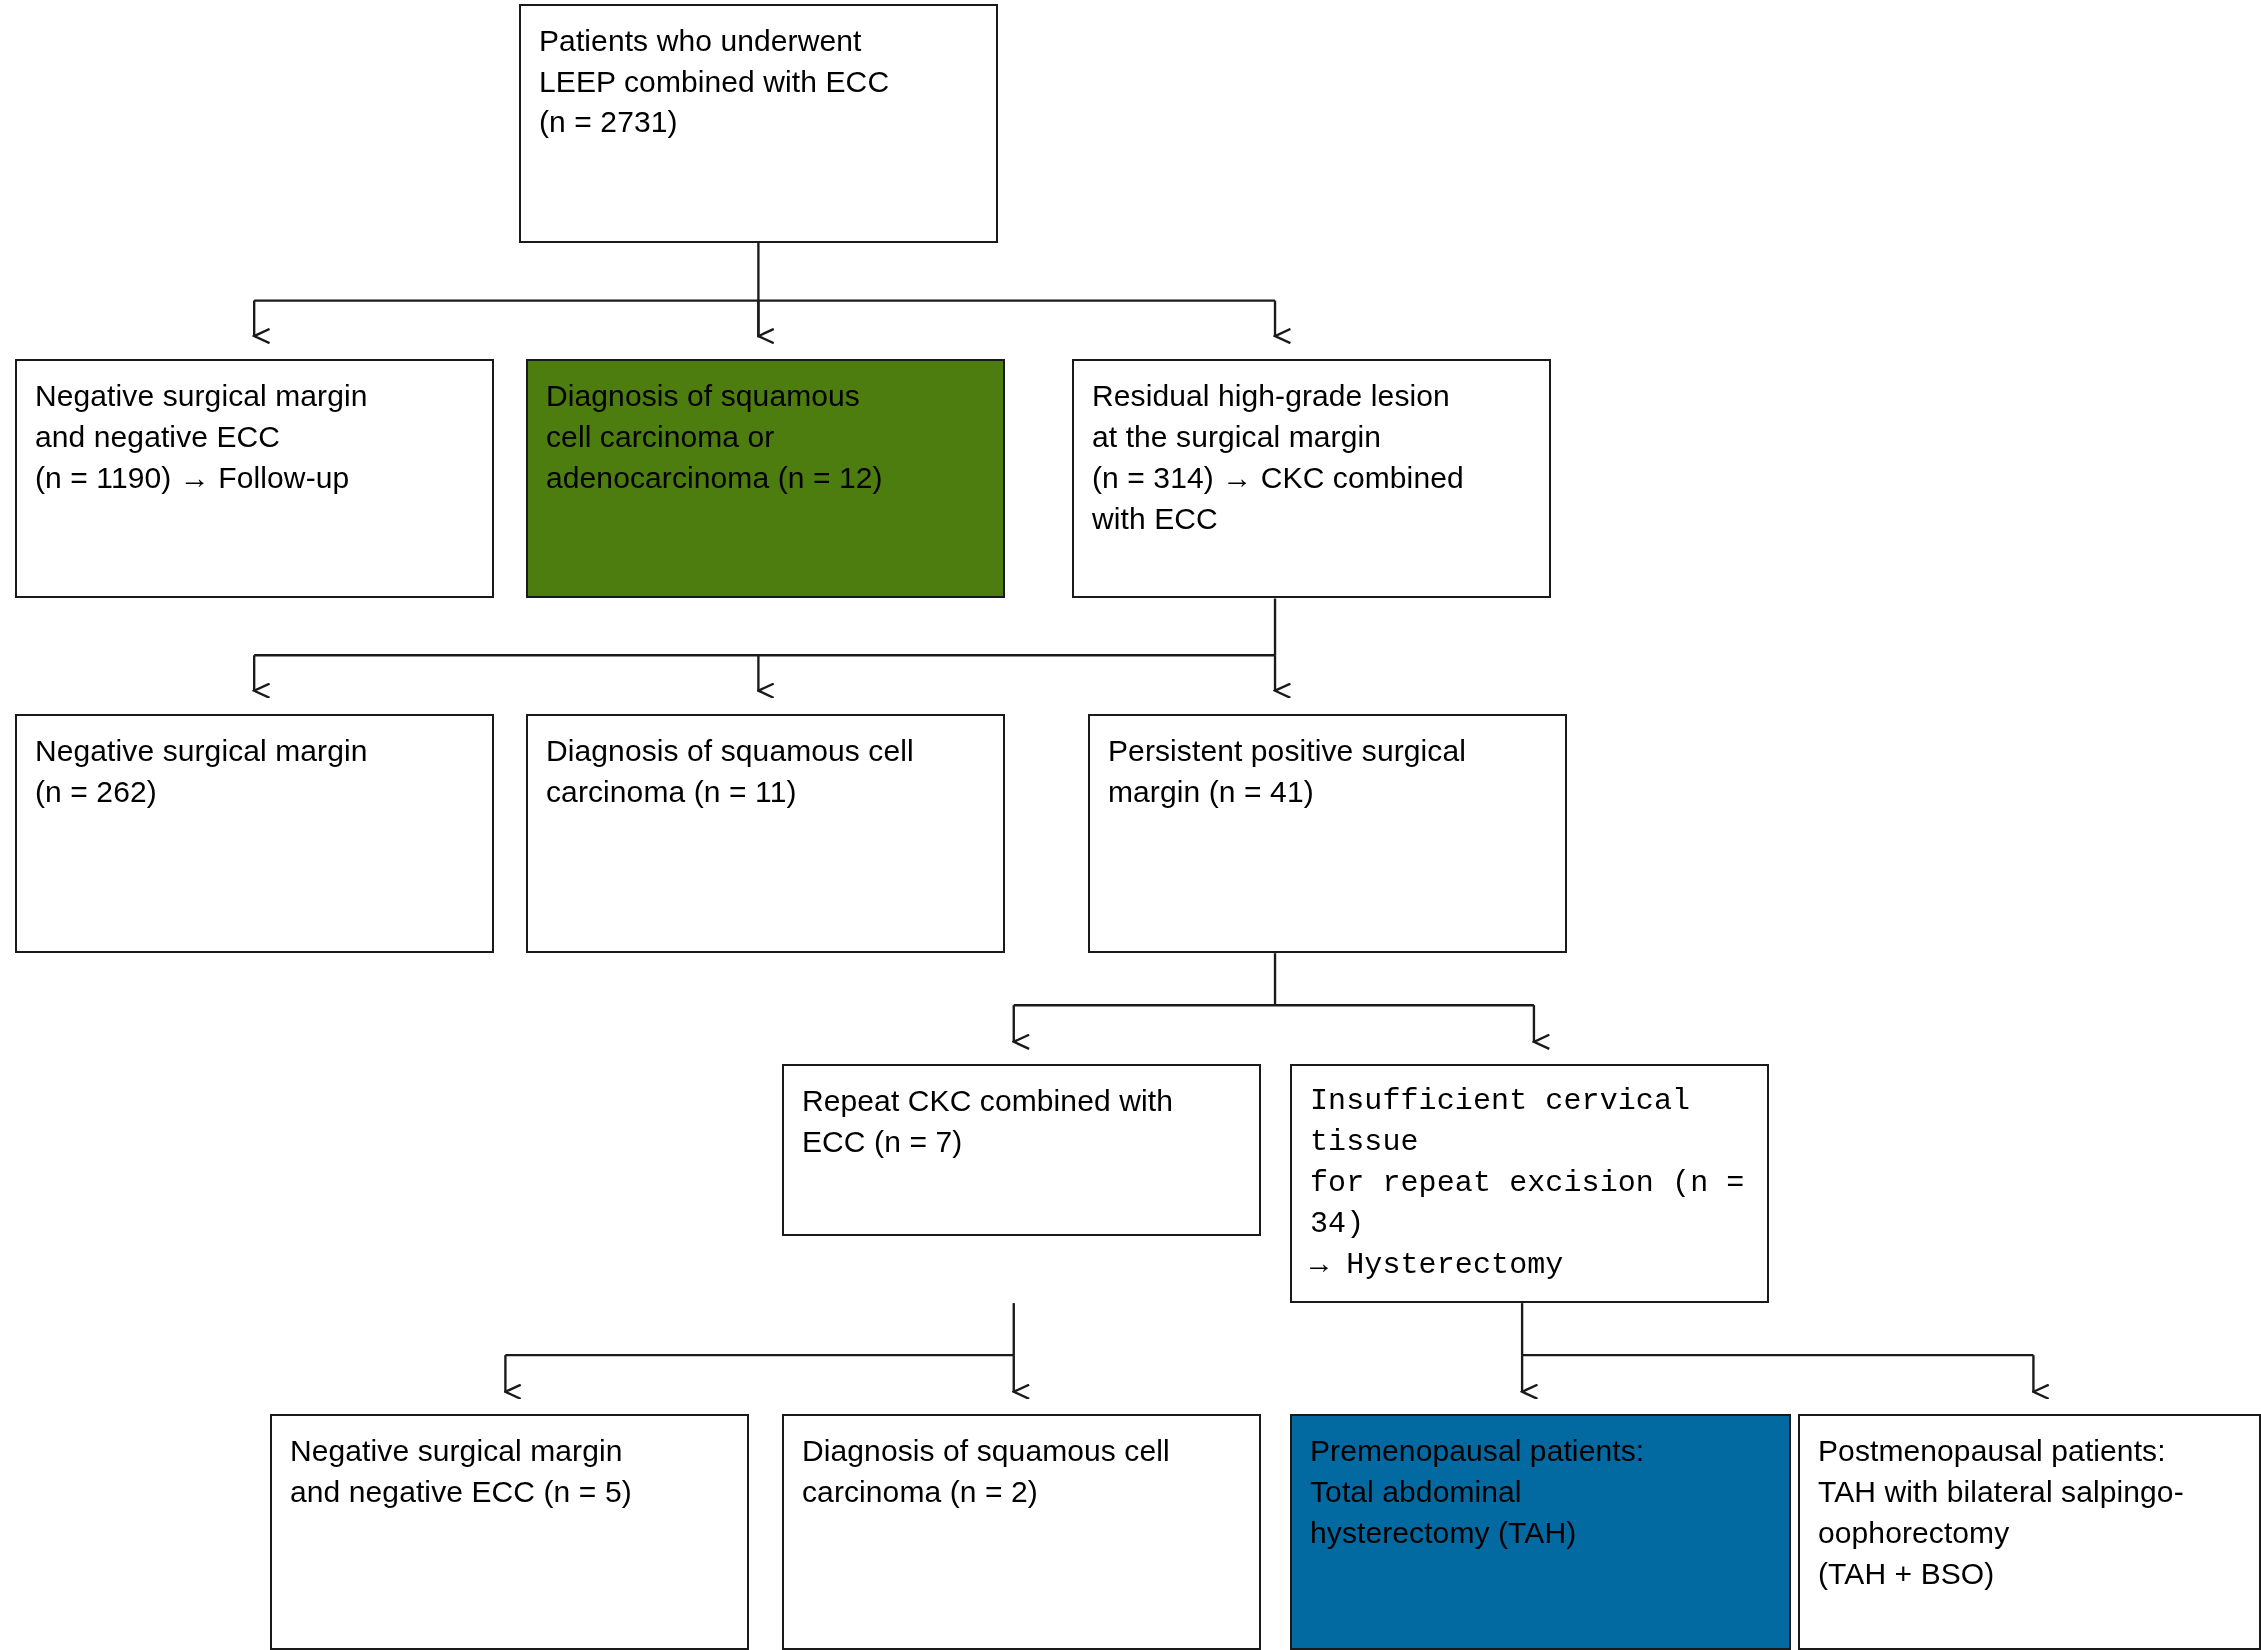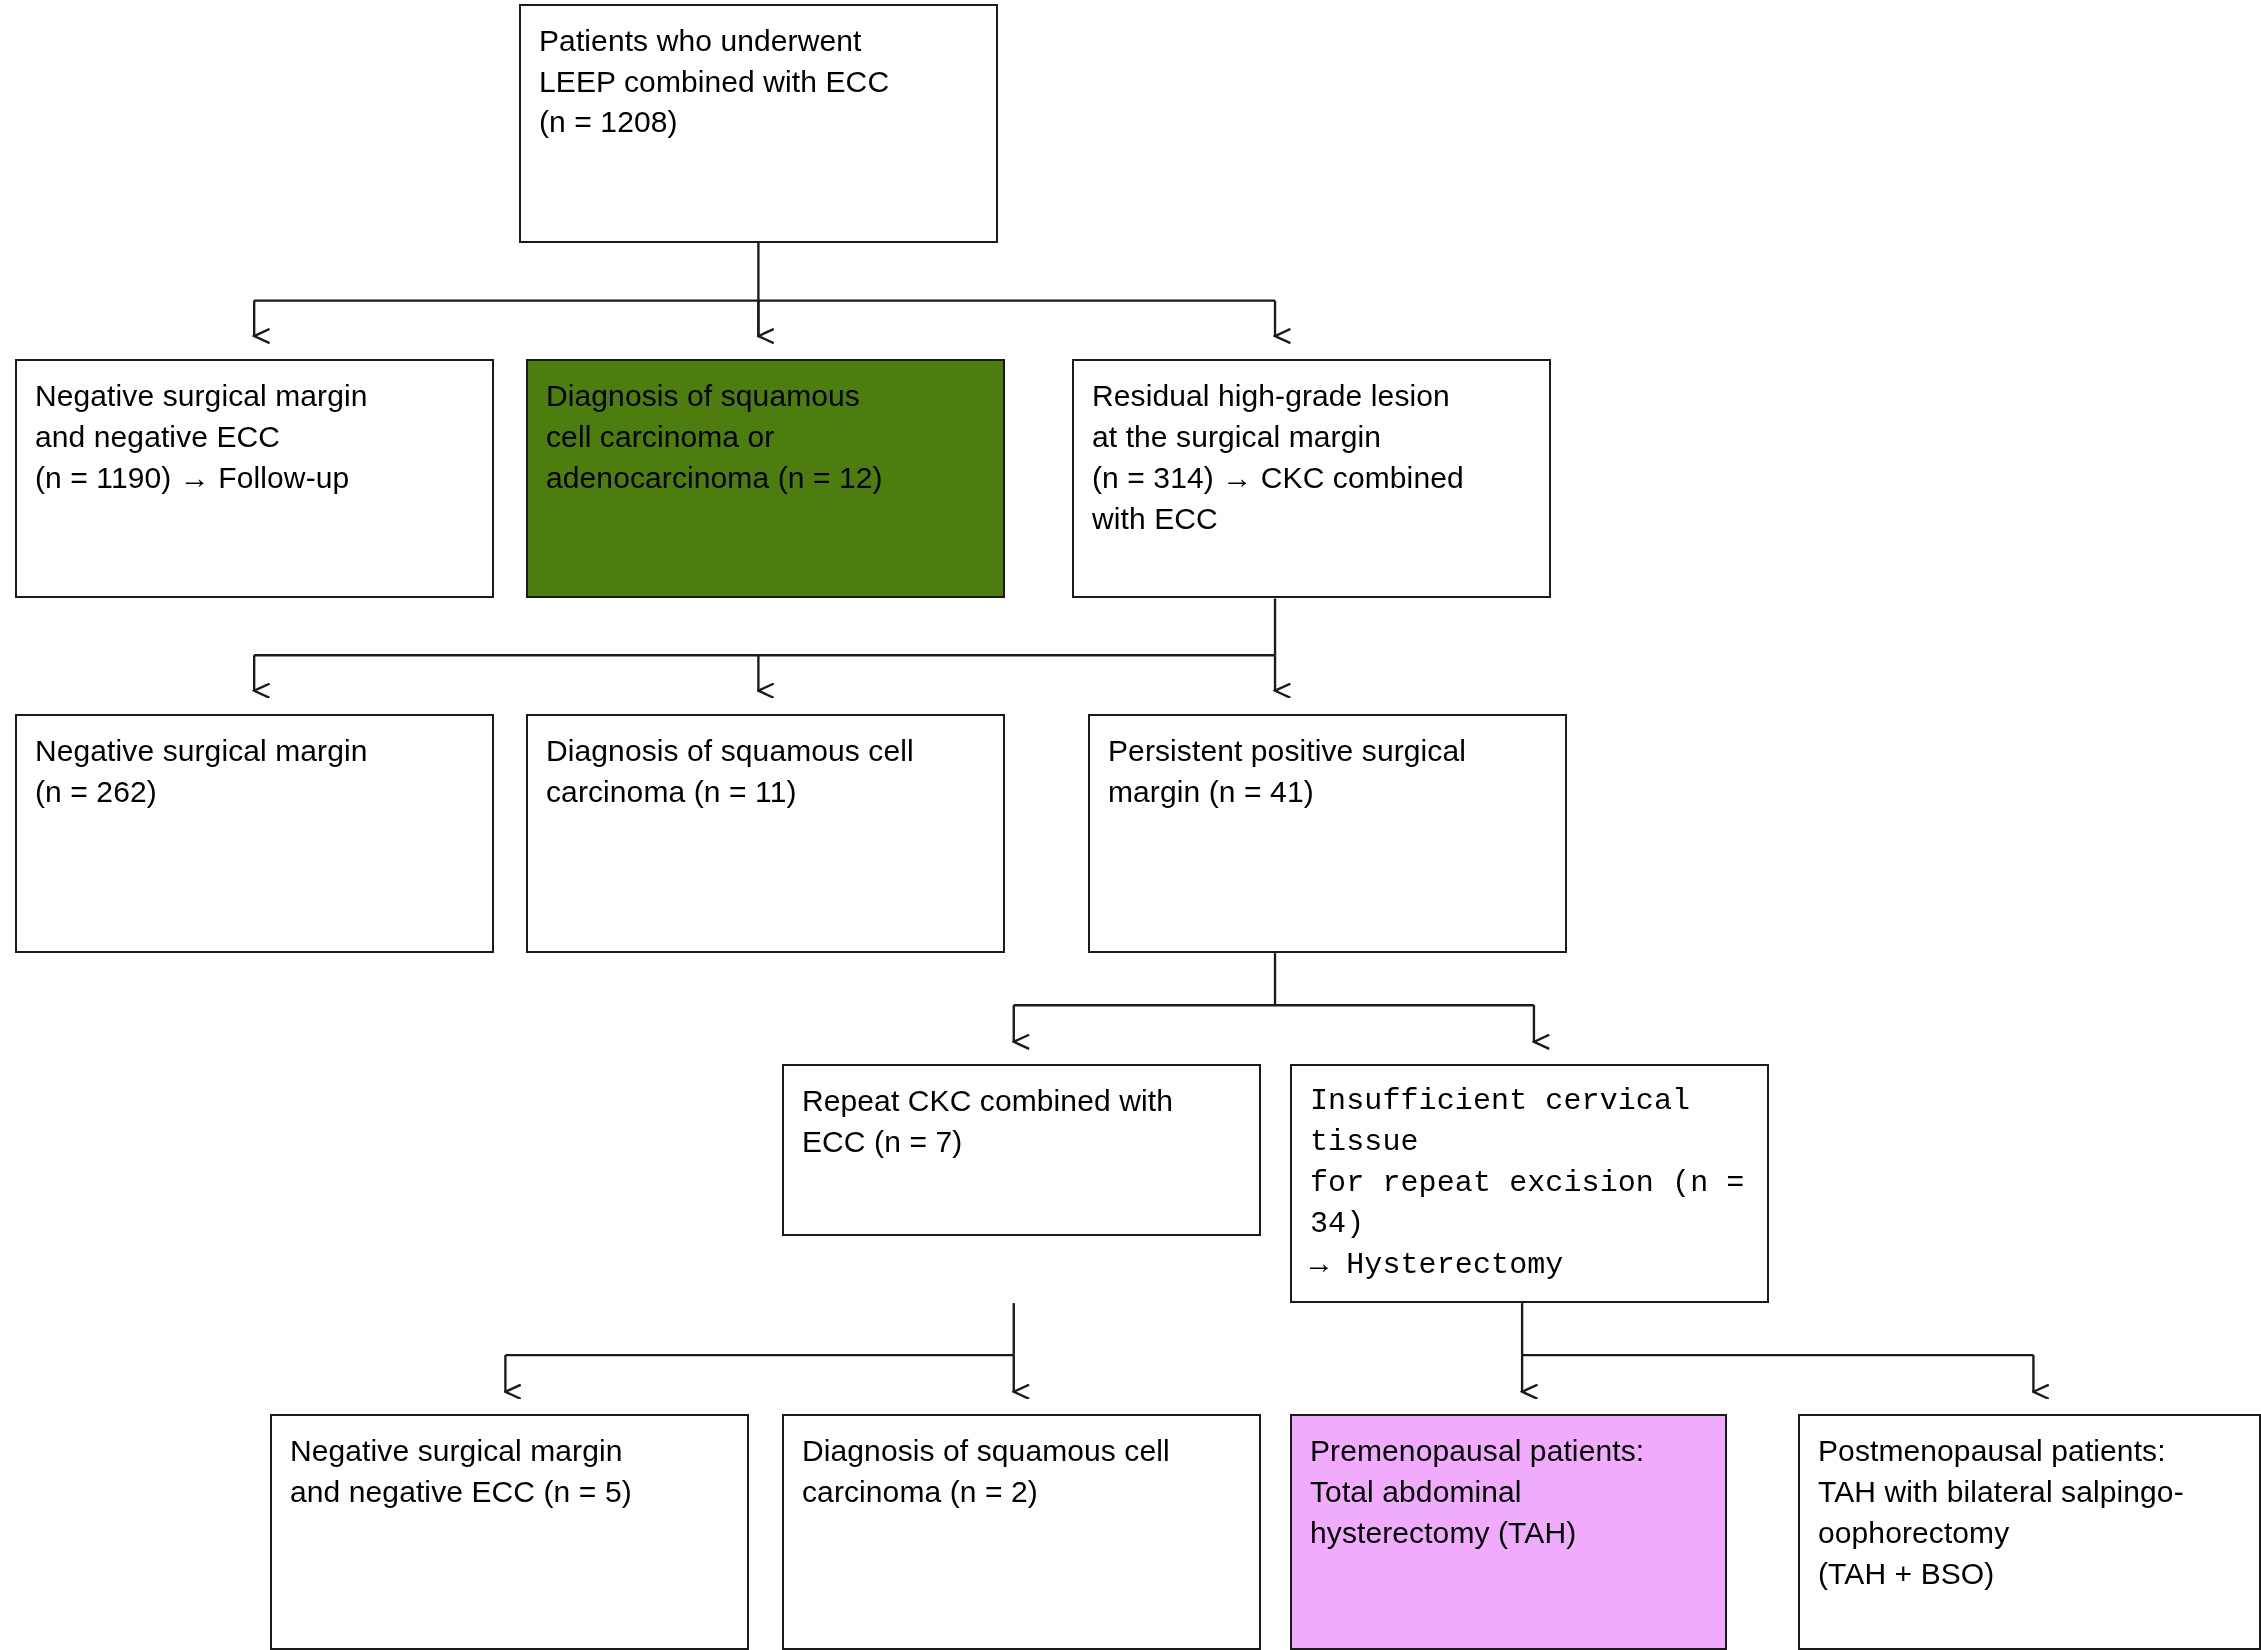--- a/index.html
+++ b/index.html
@@ -88,21 +88,21 @@
         <path d="M2575 2292 L2575 2354" marker-end="url(#vhead)"></path>
         <path d="M3440 2292 L3440 2354" marker-end="url(#vhead)"></path>
       </g>
 
     </g>
   </svg>
 
   <div class="node" style="left: 519px; top: 3.5px; width: 479px; height: 239px; border-color: rgb(26, 26, 26); background: rgb(255, 255, 255);">
     <div class="node-text">Patients who underwent
 LEEP combined with ECC
-(n = 1208)</div>
+(n = 2731)</div>
   </div>
   <div class="node" style="left: 15px; top: 359px; width: 479px; height: 239px; border-color: rgb(26, 26, 26); background: rgb(255, 255, 255);">
     <div class="node-text">Negative surgical margin
 and negative ECC
 (n = 1190) → Follow-up</div>
   </div>
   <div class="node" style="left: 526px; top: 359px; width: 479px; height: 239px; border-color: rgb(26, 26, 26); background: #4d7c0f;">
     <div class="node-text">Diagnosis of squamous
 cell carcinoma or
 adenocarcinoma (n = 12)</div>
@@ -135,21 +135,21 @@
 → Hysterectomy</div>
   </div>
   <div class="node" style="left: 270px; top: 1414px; width: 479px; height: 236px; border-color: rgb(26, 26, 26); background: rgb(255, 255, 255);">
     <div class="node-text">Negative surgical margin
 and negative ECC (n = 5)</div>
   </div>
   <div class="node" style="left: 782px; top: 1414px; width: 479px; height: 236px; border-color: rgb(26, 26, 26); background: rgb(255, 255, 255);">
     <div class="node-text">Diagnosis of squamous cell
 carcinoma (n = 2)</div>
   </div>
-  <div class="node" style="left: 1290px; top: 1414px; width: 437px; height: 236px; border-color: rgb(26, 26, 26); background: #f0abfc;">
+  <div class="node" style="left: 1290px; top: 1414px; width: 501px; height: 236px; border-color: rgb(26, 26, 26); background: #0369a1;">
     <div class="node-text">Premenopausal patients:
 Total abdominal
 hysterectomy (TAH)</div>
   </div>
   <div class="node" style="left: 1798px; top: 1414px; width: 463px; height: 236px; border-color: rgb(26, 26, 26); background: rgb(255, 255, 255);">
     <div class="node-text">Postmenopausal patients:
 TAH with bilateral salpingo-
 oophorectomy
 (TAH + BSO)</div>
   </div>

